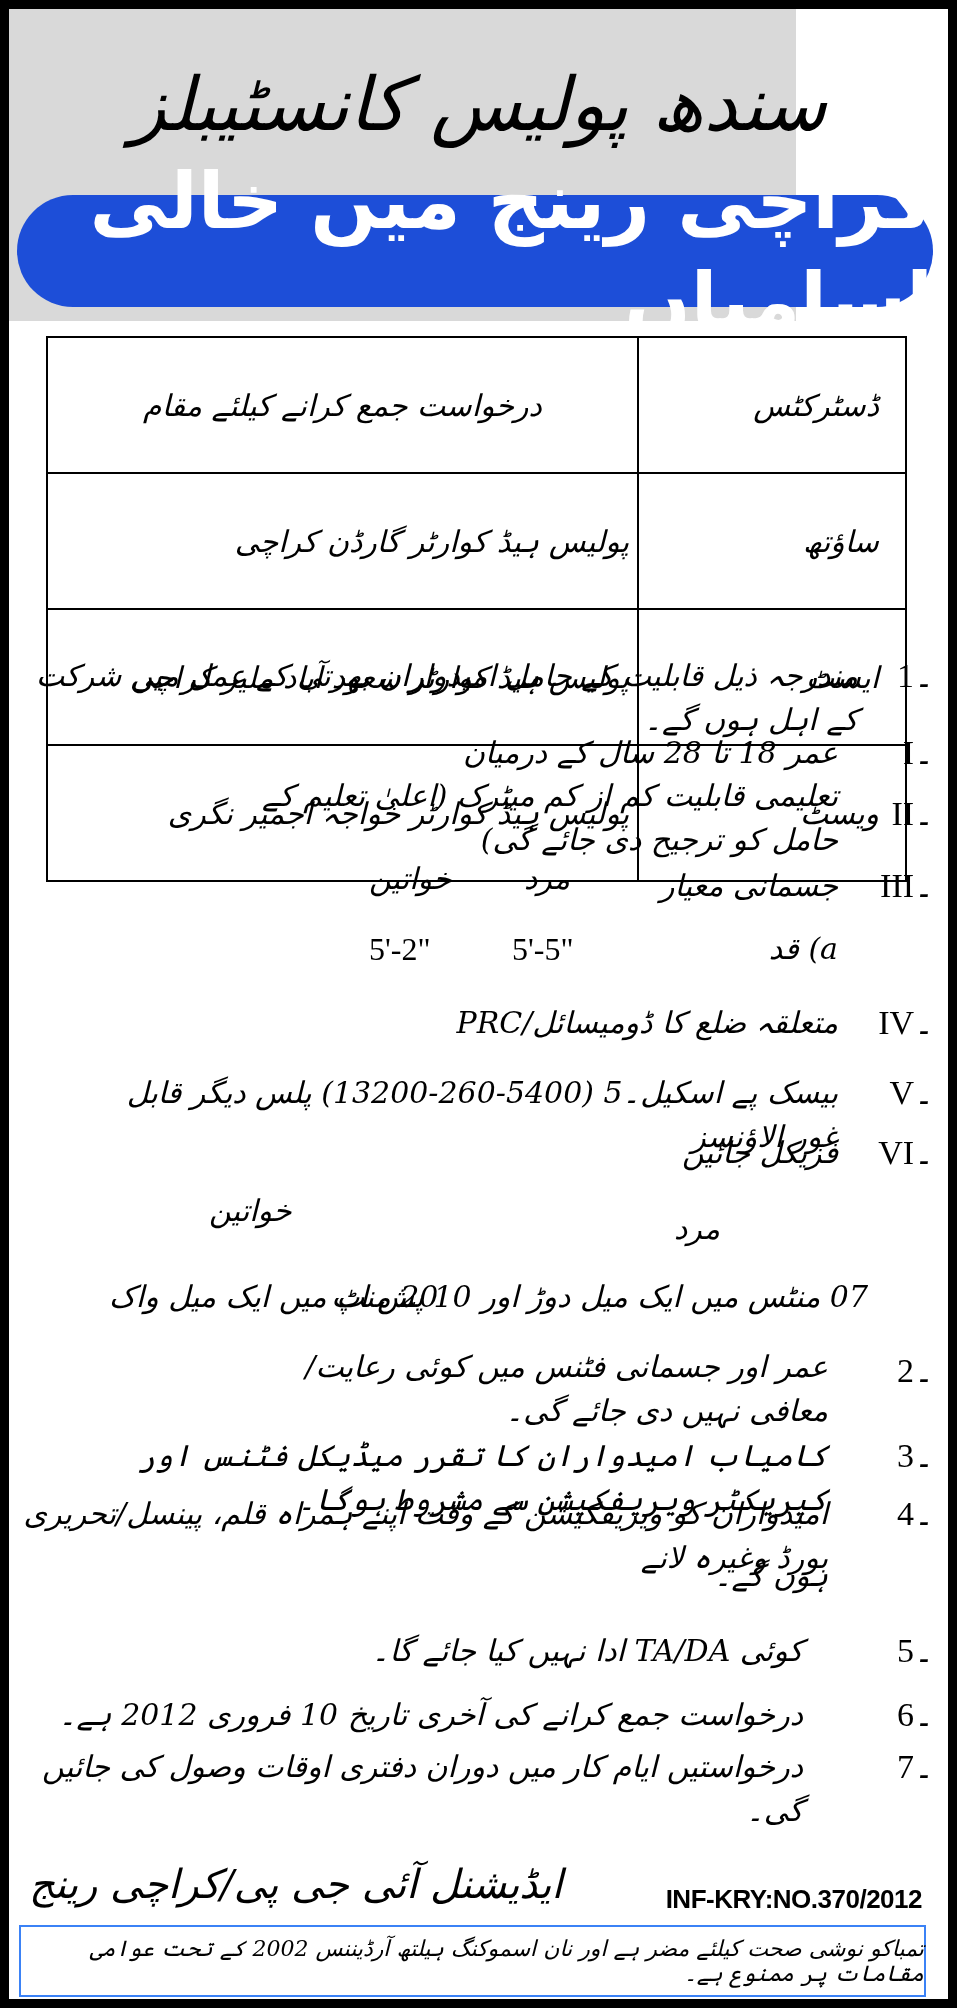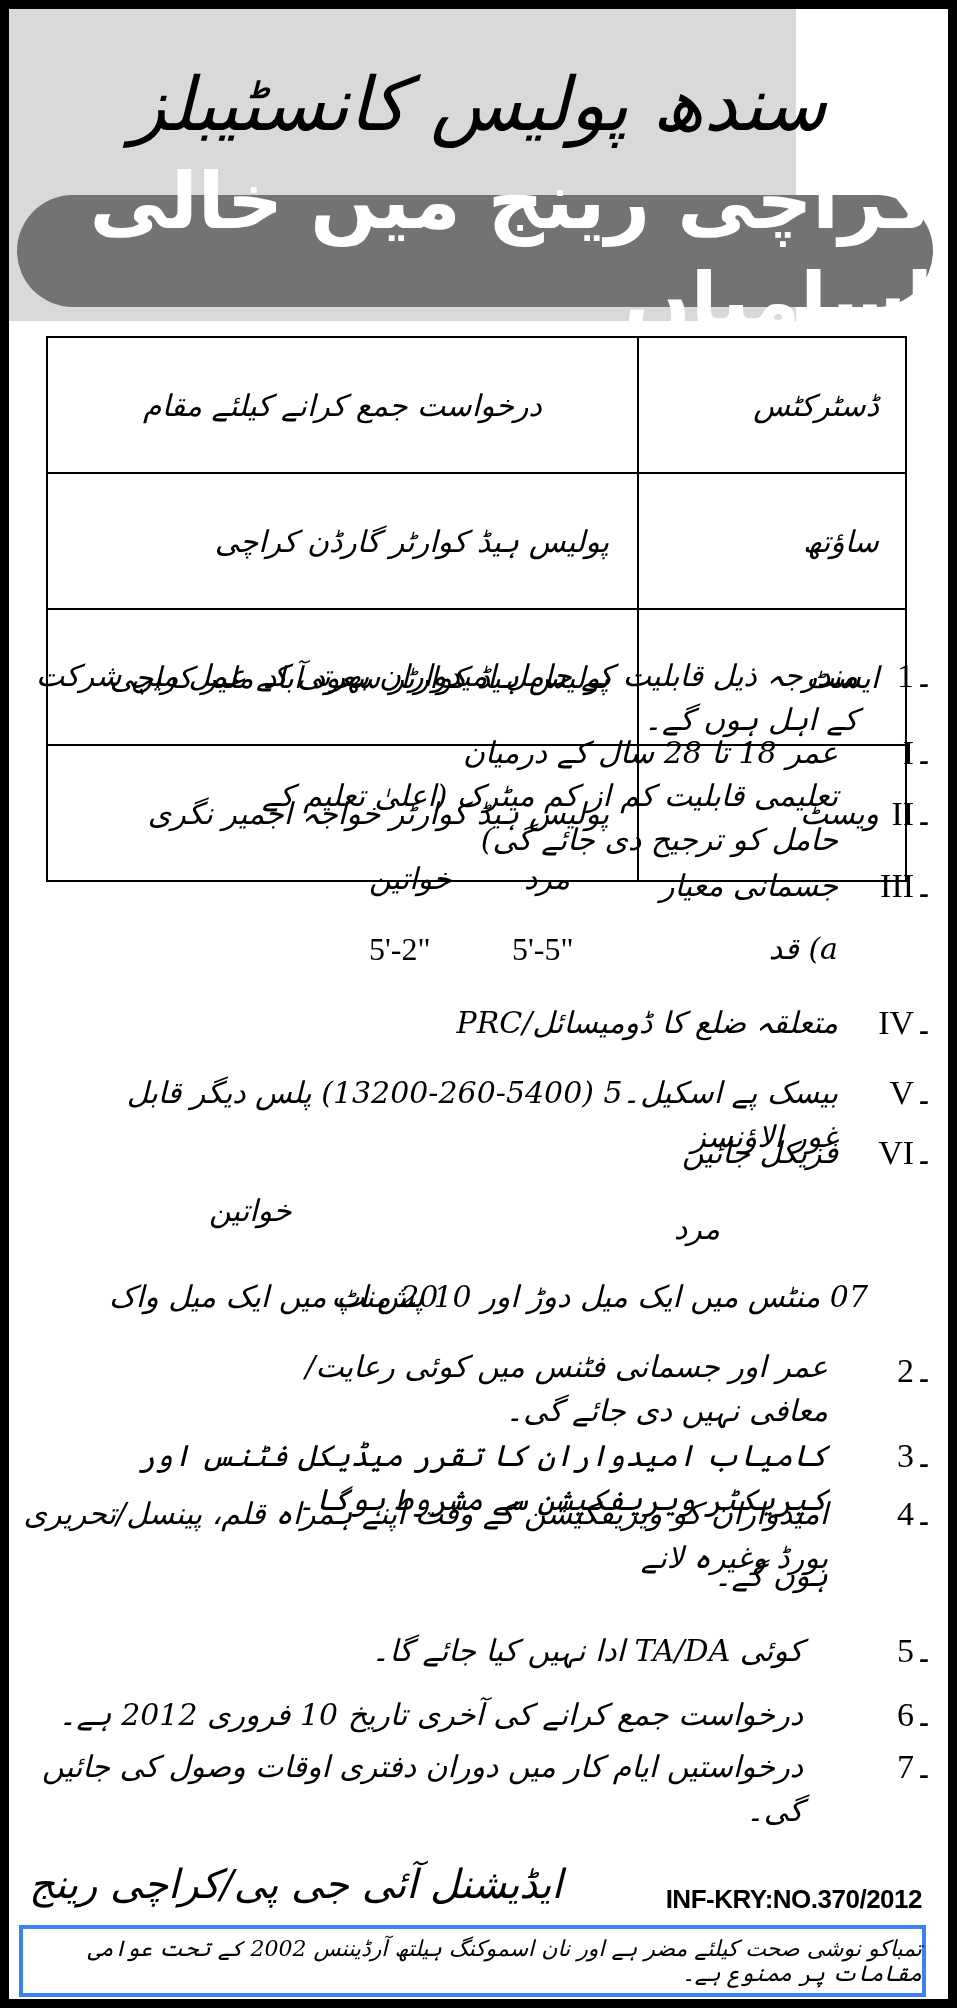--- a/index.html
+++ b/index.html
@@ -13,39 +13,39 @@
     position: absolute; left: 0; top: 0; width: 787px; height: 312px;
     background: #d9d9d9;
   }
   .subtitle {
     position: absolute; left: 0; top: 40px; width: 939px; text-align: center;
     font-size: 74px; line-height: 110px; font-family: "DejaVu Serif", serif;
     font-style: italic;
   }
   .pill {
     position: absolute; left: 8px; top: 186px; width: 916px; height: 112px;
-    background: #737373; border-radius: 56px;
+    background: #1d4ed8; border-radius: 56px;
     display: flex; align-items: center; justify-content: center;
   }
   .pill span {
     color: #fff; font-size: 78px; font-weight: bold; line-height: 100px;
     font-family: "DejaVu Sans", sans-serif;
   }
   table.loc {
     position: absolute; left: 37px; top: 327px; width: 861px; height: 408px;
     border-collapse: collapse; direction: rtl;
   }
   table.loc td, table.loc th {
     border: 2px solid #000; font-weight: normal; font-family: "DejaVu Serif", serif;
     font-style: italic; font-size: 30px; padding: 0 26px;
   }
   table.loc th { height: 136px; text-align: center; font-size: 30px; margin-left: 18px; }
   table.loc td { height: 136px; }
   table.loc .c-dist { width: 268px; text-align: right; }
-  table.loc .c-place { text-align: right; padding-right: 28px; }
+  table.loc .c-place { text-align: right; padding-right: 8px; }
   .rtl { direction: rtl; }
   .num {
     position: absolute; right: 14px; width: 70px; text-align: right;
     font-family: "Liberation Serif", serif; font-size: 34px; line-height: 44px;
     direction: ltr;
   }
   .txt { position: absolute; right: 110px; left: 20px; direction: rtl; text-align: right;
     font-family: "DejaVu Serif", serif; font-style: italic; font-size: 30px; line-height: 44px; }
   .hcol {
     position: absolute; font-family: "DejaVu Serif", serif; font-style: italic;
@@ -55,21 +55,21 @@
   .sig {
     position: absolute; left: 20px; top: 1840px; font-family: "DejaVu Serif", serif;
     font-style: italic; font-weight: normal; font-size: 40px; line-height: 70px; direction: rtl;
   }
   .ref {
     position: absolute; right: 26px; top: 1870px; font-family: "Liberation Sans", sans-serif;
     font-weight: bold; font-size: 26px; line-height: 40px; letter-spacing: -0.5px;
   }
   .warn {
     position: absolute; left: 10px; top: 1916px; width: 907px; height: 72px;
-    border: 4px solid #3b82f6; display: flex; align-items: center; justify-content: center;
+    border: 2px solid #3b82f6; display: flex; align-items: center; justify-content: center;
     direction: rtl; font-family: "DejaVu Serif", serif; font-style: italic; font-size: 22px;
   }
 </style>
 </head>
 <body>
 
 <div class="ad">
 
   <div class="header">
     <div class="subtitle rtl">سندھ پولیس کانسٹیبلز</div>

